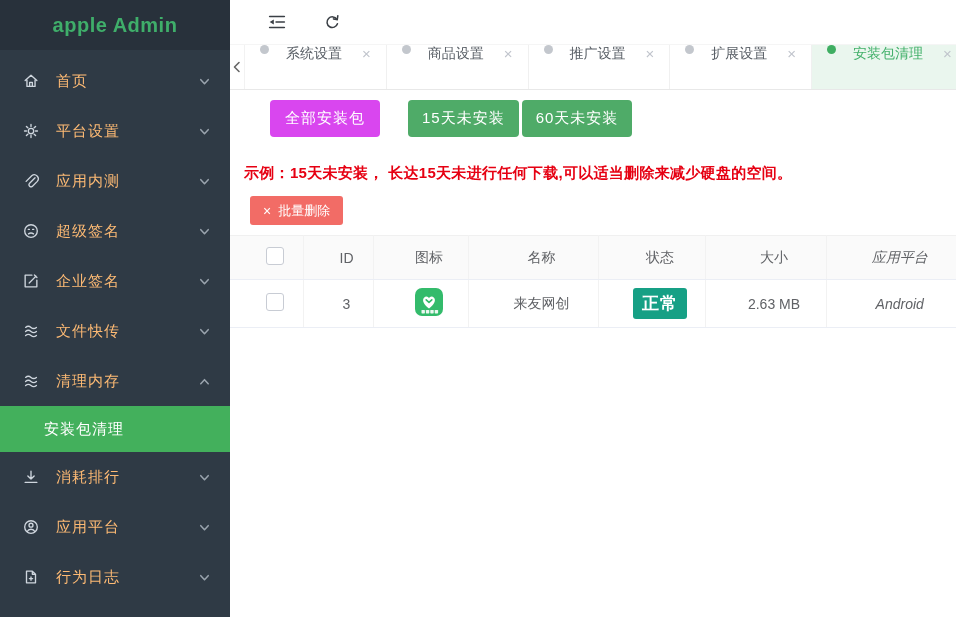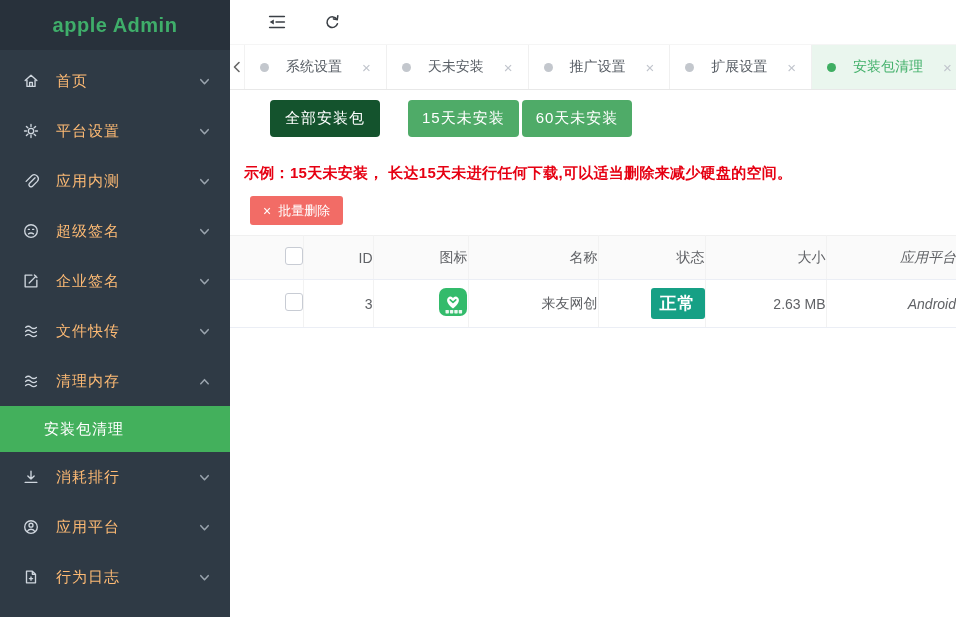--- a/index.html
+++ b/index.html
@@ -23,44 +23,44 @@
 
   
   .main { flex:1; display:flex; flex-direction:column; background:#fff; min-width:0; }
   .header { height:45px; background:#fff; display:flex; align-items:center; border-bottom:1px solid #f5f5f5; }
   .hbtn { width:24px; height:24px; display:flex; align-items:center; justify-content:center; cursor:pointer; }
   .hbtn.fold { margin-left:35px; }
   .hbtn.refresh { margin-left:31px; }
 
   .tabbar { height:45px; display:flex; align-items:stretch; border-bottom:1px solid #e8e8e8; background:#fff; }
   .tab-left { width:36px; display:flex; align-items:center; justify-content:center; border-right:1px solid #f2f2f2; cursor:pointer; }
-  .tab { display:flex; align-items:center; gap:17px; padding:0 15px; border-right:1px solid #f0f0f0;
+  .tab { display:flex; gap:17px; padding:0 15px; border-right:1px solid #f0f0f0;
          font-size:14px; color:#595f66; cursor:pointer; white-space:nowrap; }
   .tab .dot { width:9px; height:9px; border-radius:50%; background:#c3c7cd; }
   .tab .close { color:#c0c4cc; font-size:15px; margin-left:3px; }
   .tab.active { background:#eaf6ee; color:#42b06a; }
   .tab.active .dot { background:#3fae62; }
 
   .content { flex:1; background:#fff; overflow:hidden; }
 
   .btn-row { margin:10px 0 0 40px; display:flex; align-items:center; }
   .btn { height:37px; padding:0 14px; min-width:110px; border:none; border-radius:4px;
          color:#fff; font-size:15px; letter-spacing:1px; cursor:pointer; font-family:inherit; }
-  .btn.blue { background:#14532d; margin-right:28px; }
+  .btn.blue { background:#d946ef; margin-right:28px; }
   .btn.green { background:#4fab68; margin-right:3px; }
 
   .notice { margin:27px 0 0 14px; color:#e60012; font-size:15px; font-weight:bold; letter-spacing:.3px; }
 
   .batch-row { margin:13px 0 0 20px; }
   .btn-danger { height:29px; padding:0 13px; background:#f26c66; border:none; border-radius:3px;
                 color:#fff; font-size:13px; cursor:pointer; display:inline-flex; align-items:center; gap:7px; font-family:inherit; }
   .btn-danger .x { font-size:14px; line-height:1; }
 
   table.grid { margin-top:10px; width:100%; border-collapse:collapse; table-layout:fixed; }
-  table.grid th, table.grid td { text-align:right; padding-left:17px; font-weight:normal;
+  table.grid th, table.grid td { text-align:center; padding-left:17px; font-weight:normal;
                  font-size:14px; color:#606266; border-bottom:1px solid #ebeef5; border-right:1px solid #f2f2f2; }
   table.grid th:last-child, table.grid td:last-child { border-right:none;font-style:italic; }
   table.grid thead tr { height:44px; background:#fafafa; border-top:1px solid #f0f0f0; }
   table.grid tbody tr { height:48px; background:#fff; }
   .cbx { width:18px; height:18px; border:1px solid #c8ccd4; border-radius:3px; background:#fff; display:inline-block; cursor:pointer; }
   .badge { display:inline-block; background:#16a085; color:#fff; font-size:17px; font-weight:bold;
            padding:4px 9px; border-radius:3px; letter-spacing:1px; }
 </style>
 </head>
 <body>
@@ -244,21 +244,21 @@
         </svg>
     </span>
 
     <div class="tab">
       <span class="dot"></span>
       <span>系统设置</span>
       <span class="close">×</span>
     </div>
     <div class="tab">
       <span class="dot"></span>
-      <span>天未安装</span>
+      <span>商品设置</span>
       <span class="close">×</span>
     </div>
     <div class="tab">
       <span class="dot"></span>
       <span>推广设置</span>
       <span class="close">×</span>
     </div>
     <div class="tab">
       <span class="dot"></span>
       <span>扩展设置</span>

